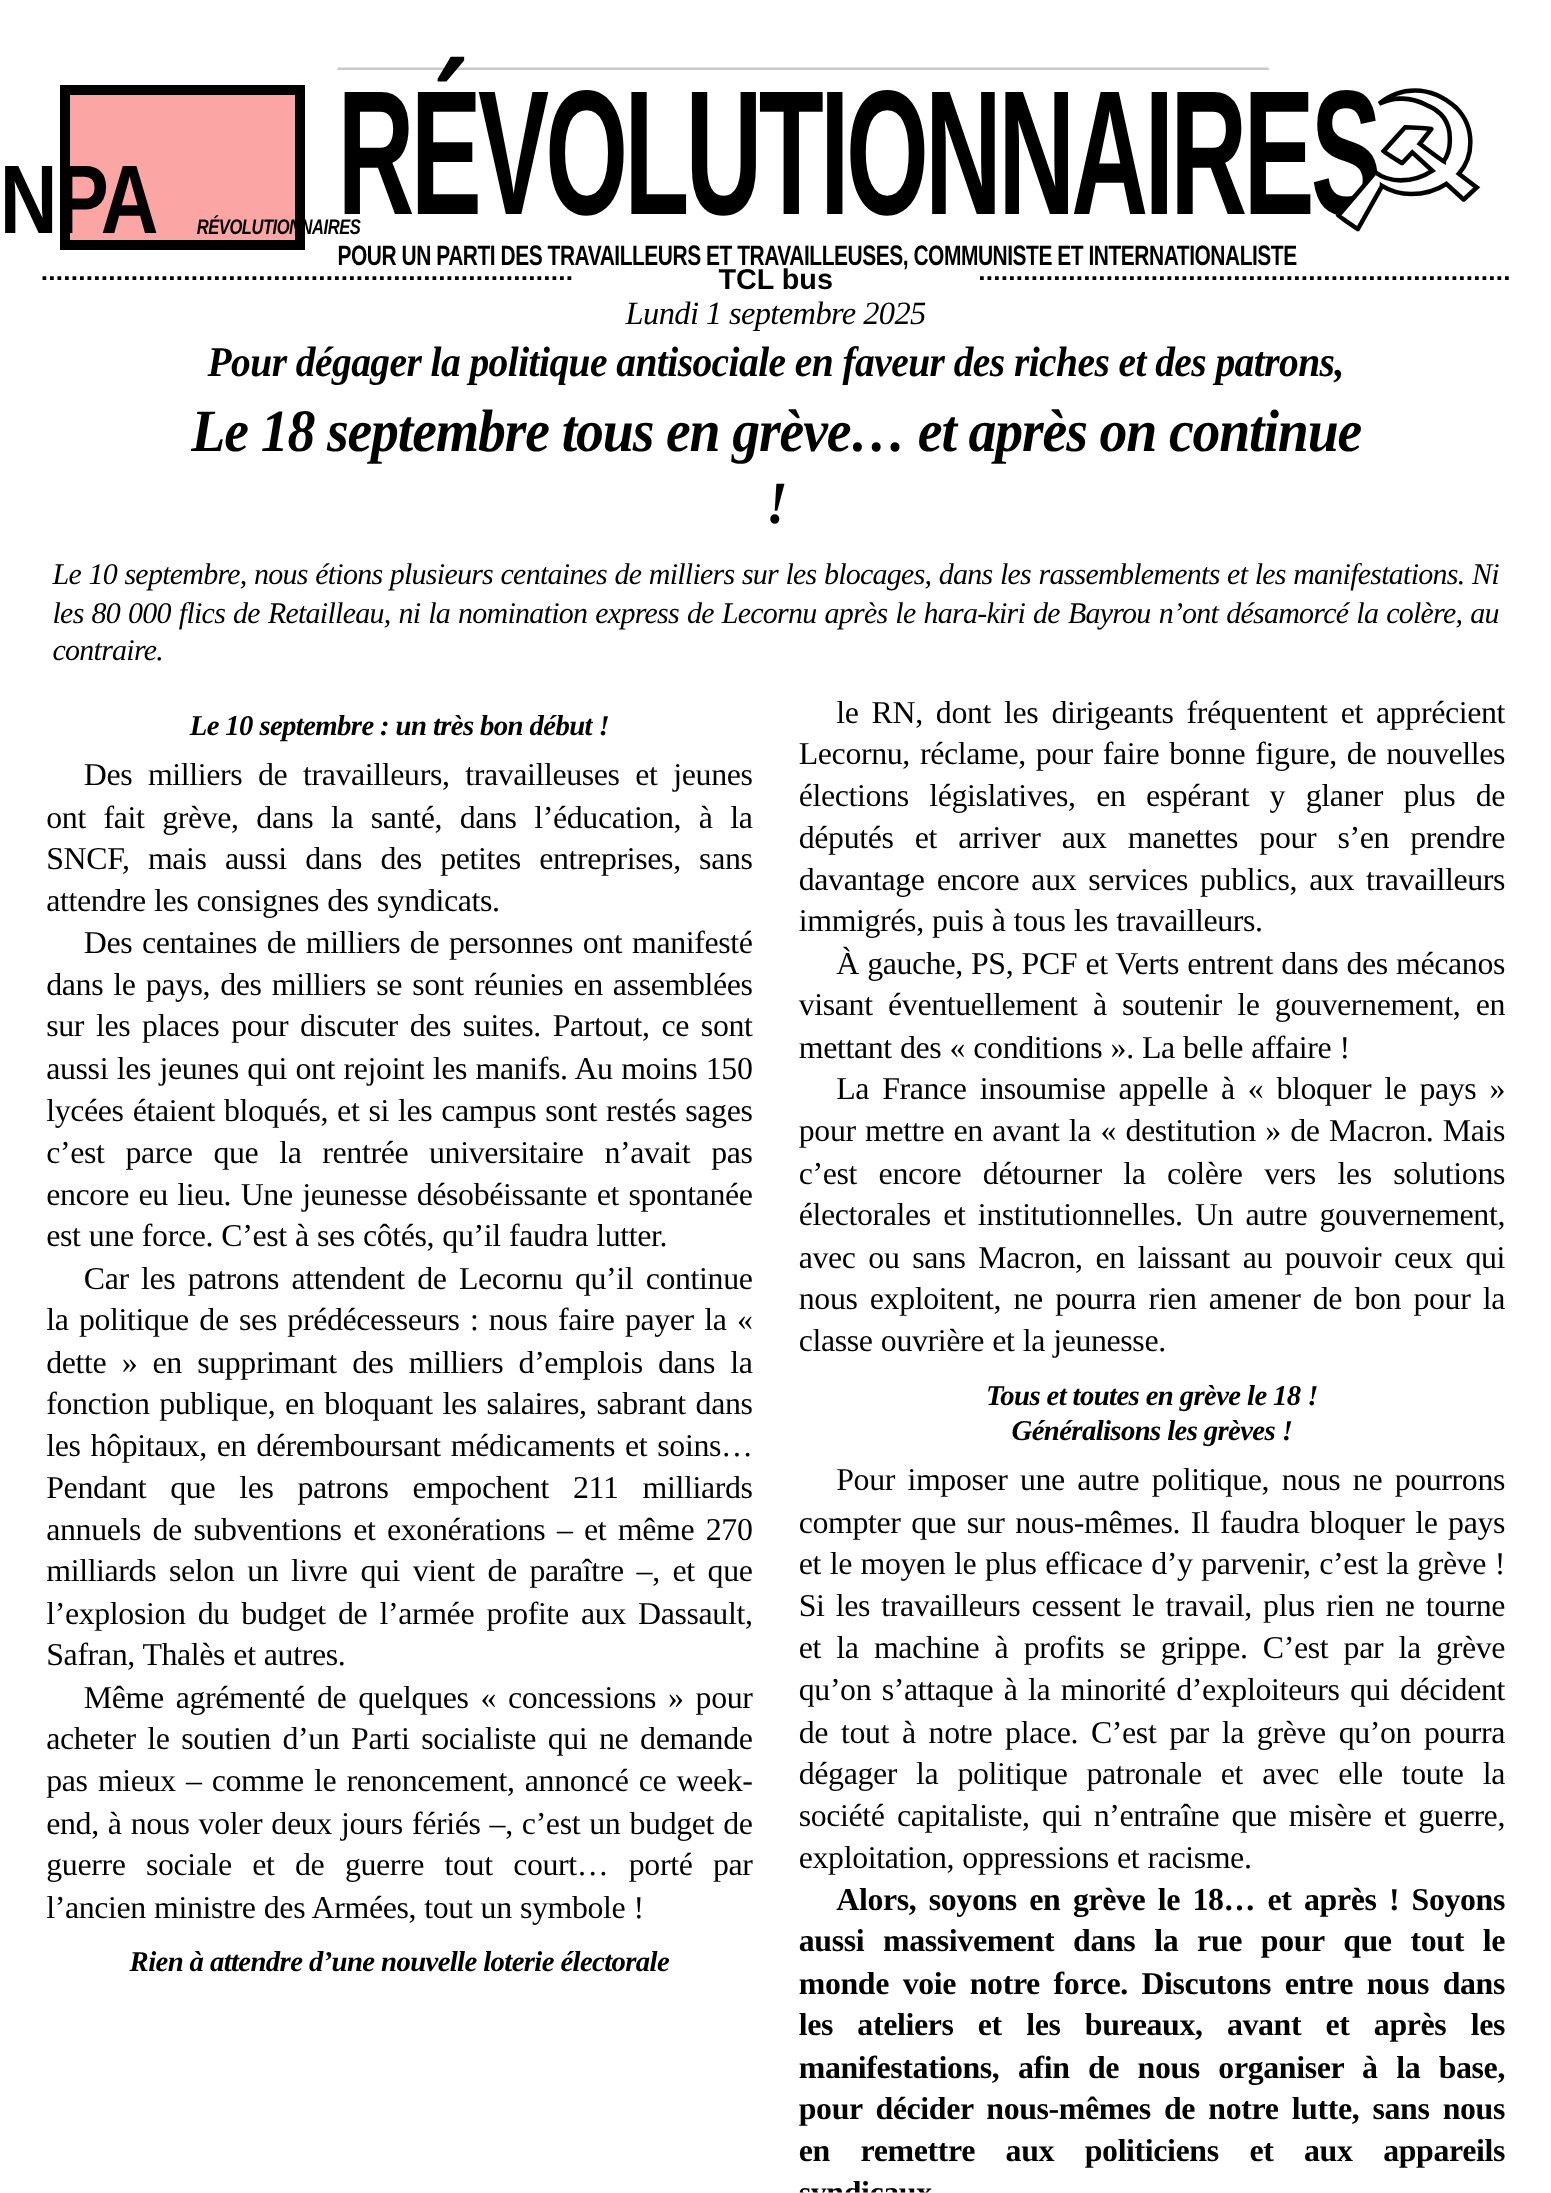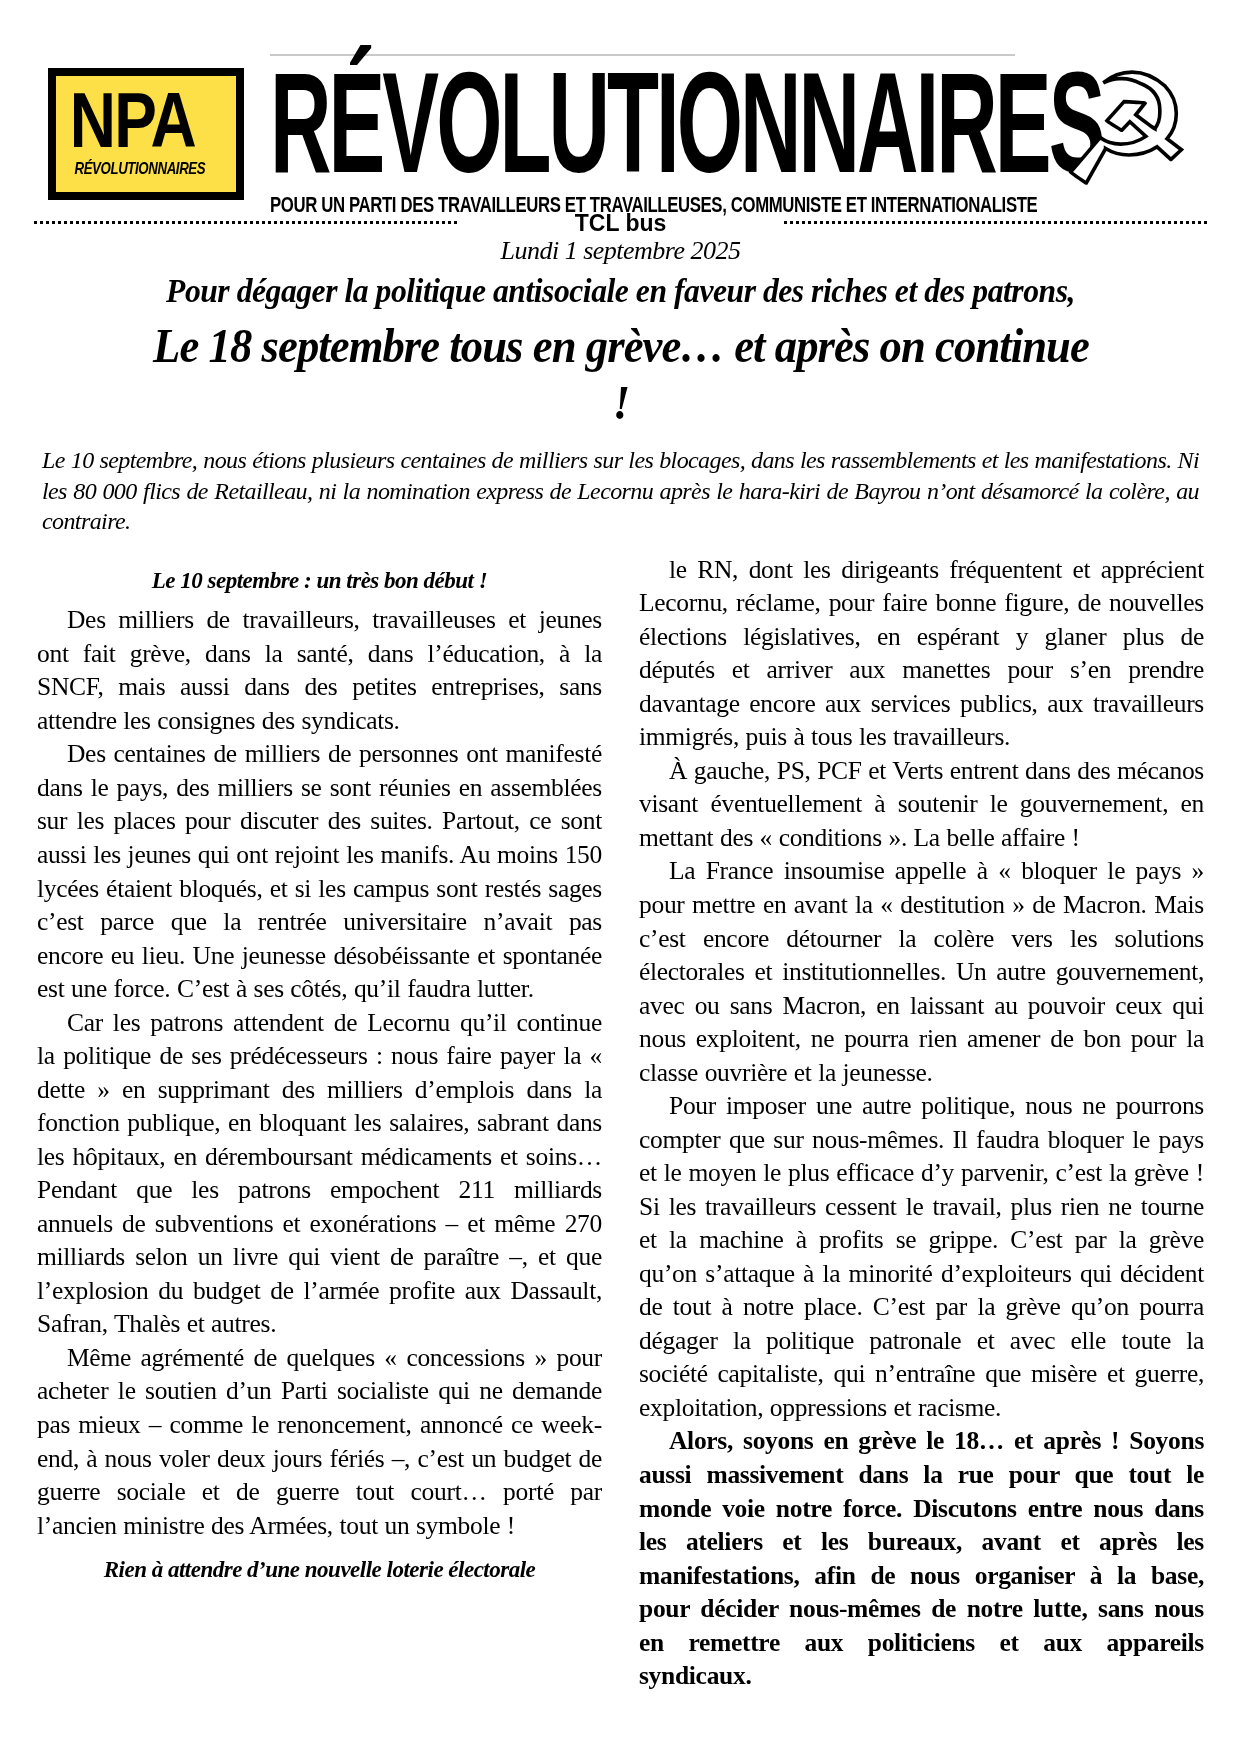--- a/index.html
+++ b/index.html
@@ -11,22 +11,22 @@
   }
 
   
   .masthead { position:relative; height:225px; }
   .top-rule {
     position:absolute; left:270px; top:54px; width:745px; height:2px;
     background:#c9c9c9;
   }
   .npa-logo {
     position:absolute; left:48px; top:68px; width:196px; height:132px;
-    border:8px solid #000; background:#fde047;
-    display:flex; flex-direction:column; align-items:flex-start; justify-content:center;
+    border:8px solid #000; background:#fca5a5;
+    display:flex; flex-direction:row; align-items:flex-end; justify-content:center;
     font-family:"Liberation Sans", sans-serif;
   }
   .npa-logo .npa-big {
     font-size:78px; font-weight:bold; line-height:0.82; letter-spacing:-2px;
     transform:scaleX(0.82);
   }
   .npa-logo .npa-small {
     font-size:17px; font-weight:bold; font-style:italic; letter-spacing:-0.5px;
     transform:scaleX(0.78); margin-top:6px; white-space:nowrap;
   }
@@ -128,17 +128,18 @@
     <p class="para">Car les patrons attendent de Lecornu qu’il continue la politique de ses prédécesseurs : nous faire payer la « dette » en supprimant des milliers d’emplois dans la fonction publique, en bloquant les salaires, sabrant dans les hôpitaux, en déremboursant médicaments et soins… Pendant que les patrons empochent 211 milliards annuels de subventions et exonérations – et même 270 milliards selon un livre qui vient de paraître –, et que l’explosion du budget de l’armée profite aux Dassault, Safran, Thalès et autres.</p>
     <p class="para">Même agrémenté de quelques « concessions » pour acheter le soutien d’un Parti socialiste qui ne demande pas mieux – comme le renoncement, annoncé ce week-end, à nous voler deux jours fériés –, c’est un budget de guerre sociale et de guerre tout court… porté par l’ancien ministre des Armées, tout un symbole !</p>
     <h2 class="sec-heading">Rien à attendre d’une nouvelle loterie électorale</h2>
 
   </div>
 
   <div class="col">
     <p class="para">le RN, dont les dirigeants fréquentent et apprécient Lecornu, réclame, pour faire bonne figure, de nouvelles élections législatives, en espérant y glaner plus de députés et arriver aux manettes pour s’en prendre davantage encore aux services publics, aux travailleurs immigrés, puis à tous les travailleurs.</p>
     <p class="para">À gauche, PS, PCF et Verts entrent dans des mécanos visant éventuellement à soutenir le gouvernement, en mettant des « conditions ». La belle affaire !</p>
     <p class="para">La France insoumise appelle à « bloquer le pays » pour mettre en avant la « destitution » de Macron. Mais c’est encore détourner la colère vers les solutions électorales et institutionnelles. Un autre gouvernement, avec ou sans Macron, en laissant au pouvoir ceux qui nous exploitent, ne pourra rien amener de bon pour la classe ouvrière et la jeunesse.</p>
+    <h2 class="sec-heading"><span>Tous et toutes en grève le 18 !</span><br><span>Généralisons les grèves !</span></h2>
     <p class="para">Pour imposer une autre politique, nous ne pourrons compter que sur nous-mêmes. Il faudra bloquer le pays et le moyen le plus efficace d’y parvenir, c’est la grève ! Si les travailleurs cessent le travail, plus rien ne tourne et la machine à profits se grippe. C’est par la grève qu’on s’attaque à la minorité d’exploiteurs qui décident de tout à notre place. C’est par la grève qu’on pourra dégager la politique patronale et avec elle toute la société capitaliste, qui n’entraîne que misère et guerre, exploitation, oppressions et racisme.</p>
     <p class="para bold">Alors, soyons en grève le 18… et après ! Soyons aussi massivement dans la rue pour que tout le monde voie notre force. Discutons entre nous dans les ateliers et les bureaux, avant et après les manifestations, afin de nous organiser à la base, pour décider nous-mêmes de notre lutte, sans nous en remettre aux politiciens et aux appareils syndicaux.</p>
   </div>
 
 </div>
 
 </body></html>

